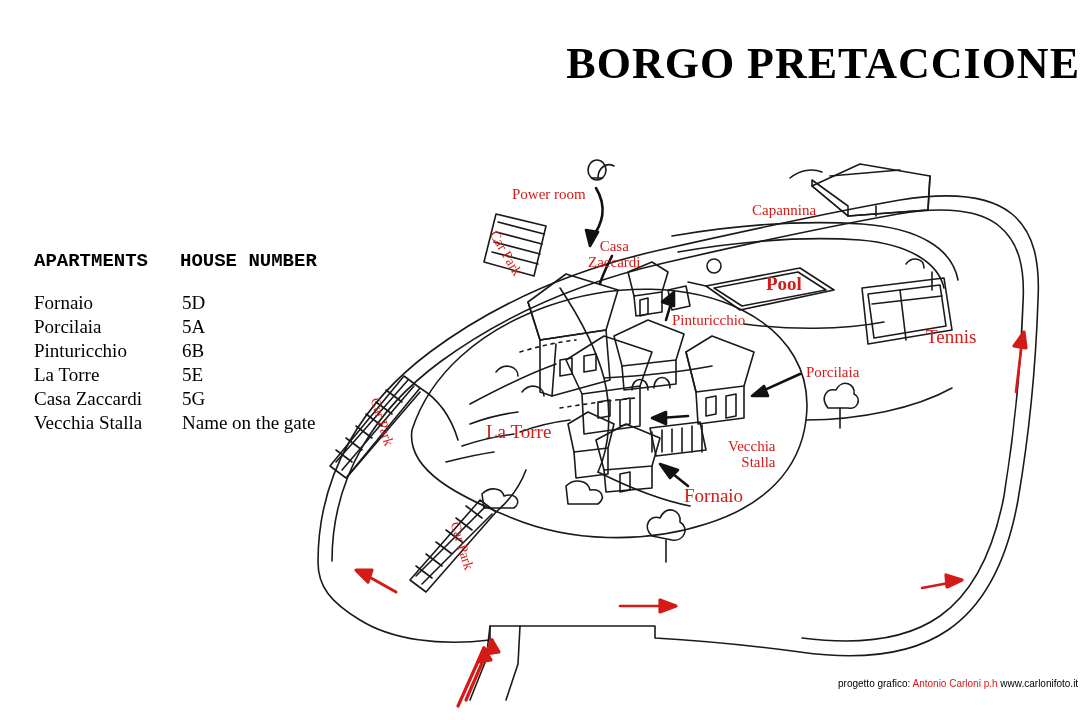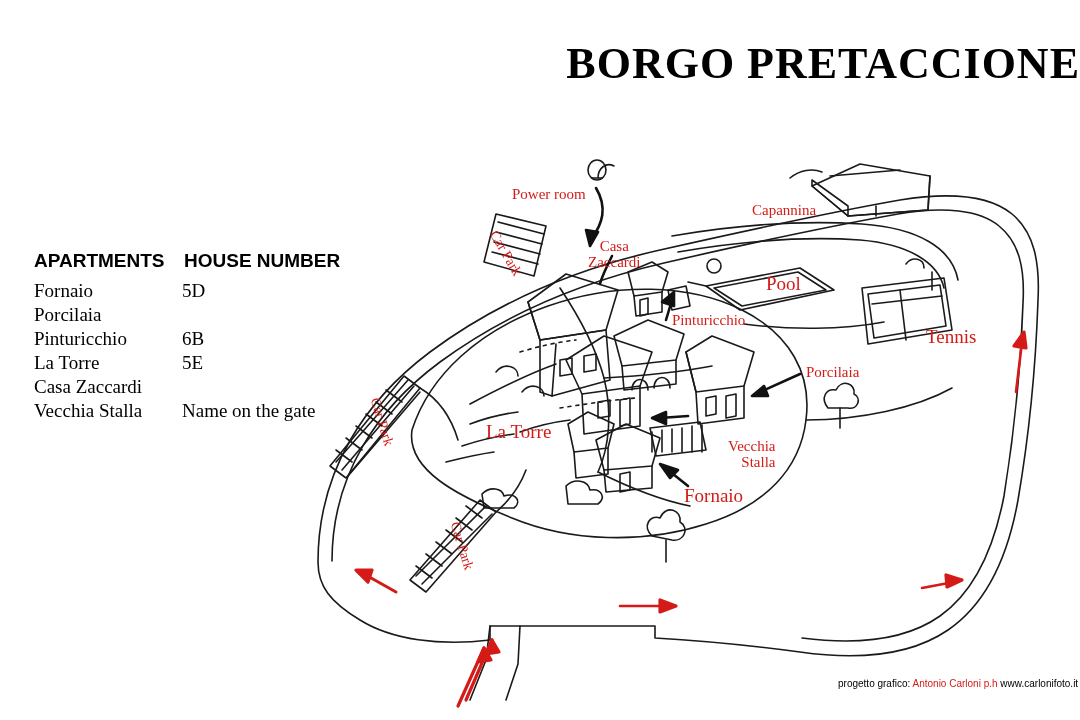--- a/index.html
+++ b/index.html
@@ -29,26 +29,25 @@
   }
   
   #legend {
     position: absolute;
     left: 34px;
     top: 250px;
     width: 330px;
     color: #000;
   }
   #legend .legend-head {
-    font-family: Liberation Sans, sans-serif;
+    font-family: Liberation Mono, monospace;
     font-weight: bold;
     font-size: 19px;
     display: flex;
-    margin-bottom: 8px;
-    justify-content: space-between;
+    margin-bottom: 20px;
   }
   #legend .legend-head .c1 { width: 146px; }
   #legend .legend-head .c2 { width: 180px; }
   #legend .legend-row {
     display: flex;
     font-family: "Liberation Serif", serif;
     font-size: 19px;
     line-height: 21px;
     margin-bottom: 3px;
   }
@@ -106,31 +105,33 @@
       <div class="c1">APARTMENTS</div>
       <div class="c2">HOUSE NUMBER</div>
     </div>
 
     <div class="legend-row">
       <div class="c1">Fornaio</div>
       <div class="c2">5D</div>
     </div>
     <div class="legend-row">
       <div class="c1">Porcilaia</div>
+      <div class="c2">5A</div>
     </div>
     <div class="legend-row">
       <div class="c1">Pinturicchio</div>
       <div class="c2">6B</div>
     </div>
     <div class="legend-row">
       <div class="c1">La Torre</div>
       <div class="c2">5E</div>
     </div>
     <div class="legend-row">
       <div class="c1">Casa Zaccardi</div>
+      <div class="c2">5G</div>
     </div>
     <div class="legend-row">
       <div class="c1">Vecchia Stalla</div>
       <div class="c2">Name on the gate</div>
     </div>
   </div>
 
   <svg id="artwork" viewBox="0 0 1080 720">
     <g fill="none" stroke="#1a1a1a" stroke-width="1.6" stroke-linecap="round" stroke-linejoin="round">
 
@@ -299,21 +300,21 @@
 
   <div class="maplabel rot-carpark" style="left:382px; top:396px; transform: rotate(73deg); transform-origin: left top;">Car Park</div>
 
   <div class="maplabel rot-carpark" style="left:462px; top:520px; transform: rotate(73deg); transform-origin: left top;">Car Park</div>
 
   <div class="maplabel" style="left:588px; top:238px; text-align:center;">Casa
 Zaccardi</div>
 
   <div class="maplabel" style="left:752px; top:202px;">Capannina</div>
 
-  <div class="maplabel big" style="left:766px; top:276px;">Pool</div>
+  <div class="maplabel big" style="left:766px; top:276px;font-weight:bold;">Pool</div>
 
   <div class="maplabel" style="left:672px; top:312px;">Pinturicchio</div>
 
   <div class="maplabel big" style="left:926px; top:329px;">Tennis</div>
 
   <div class="maplabel" style="left:806px; top:364px;">Porcilaia</div>
 
   <div class="maplabel big" style="left:486px; top:424px;">La Torre</div>
 
   <div class="maplabel" style="left:728px; top:438px; text-align:right;">Vecchia

